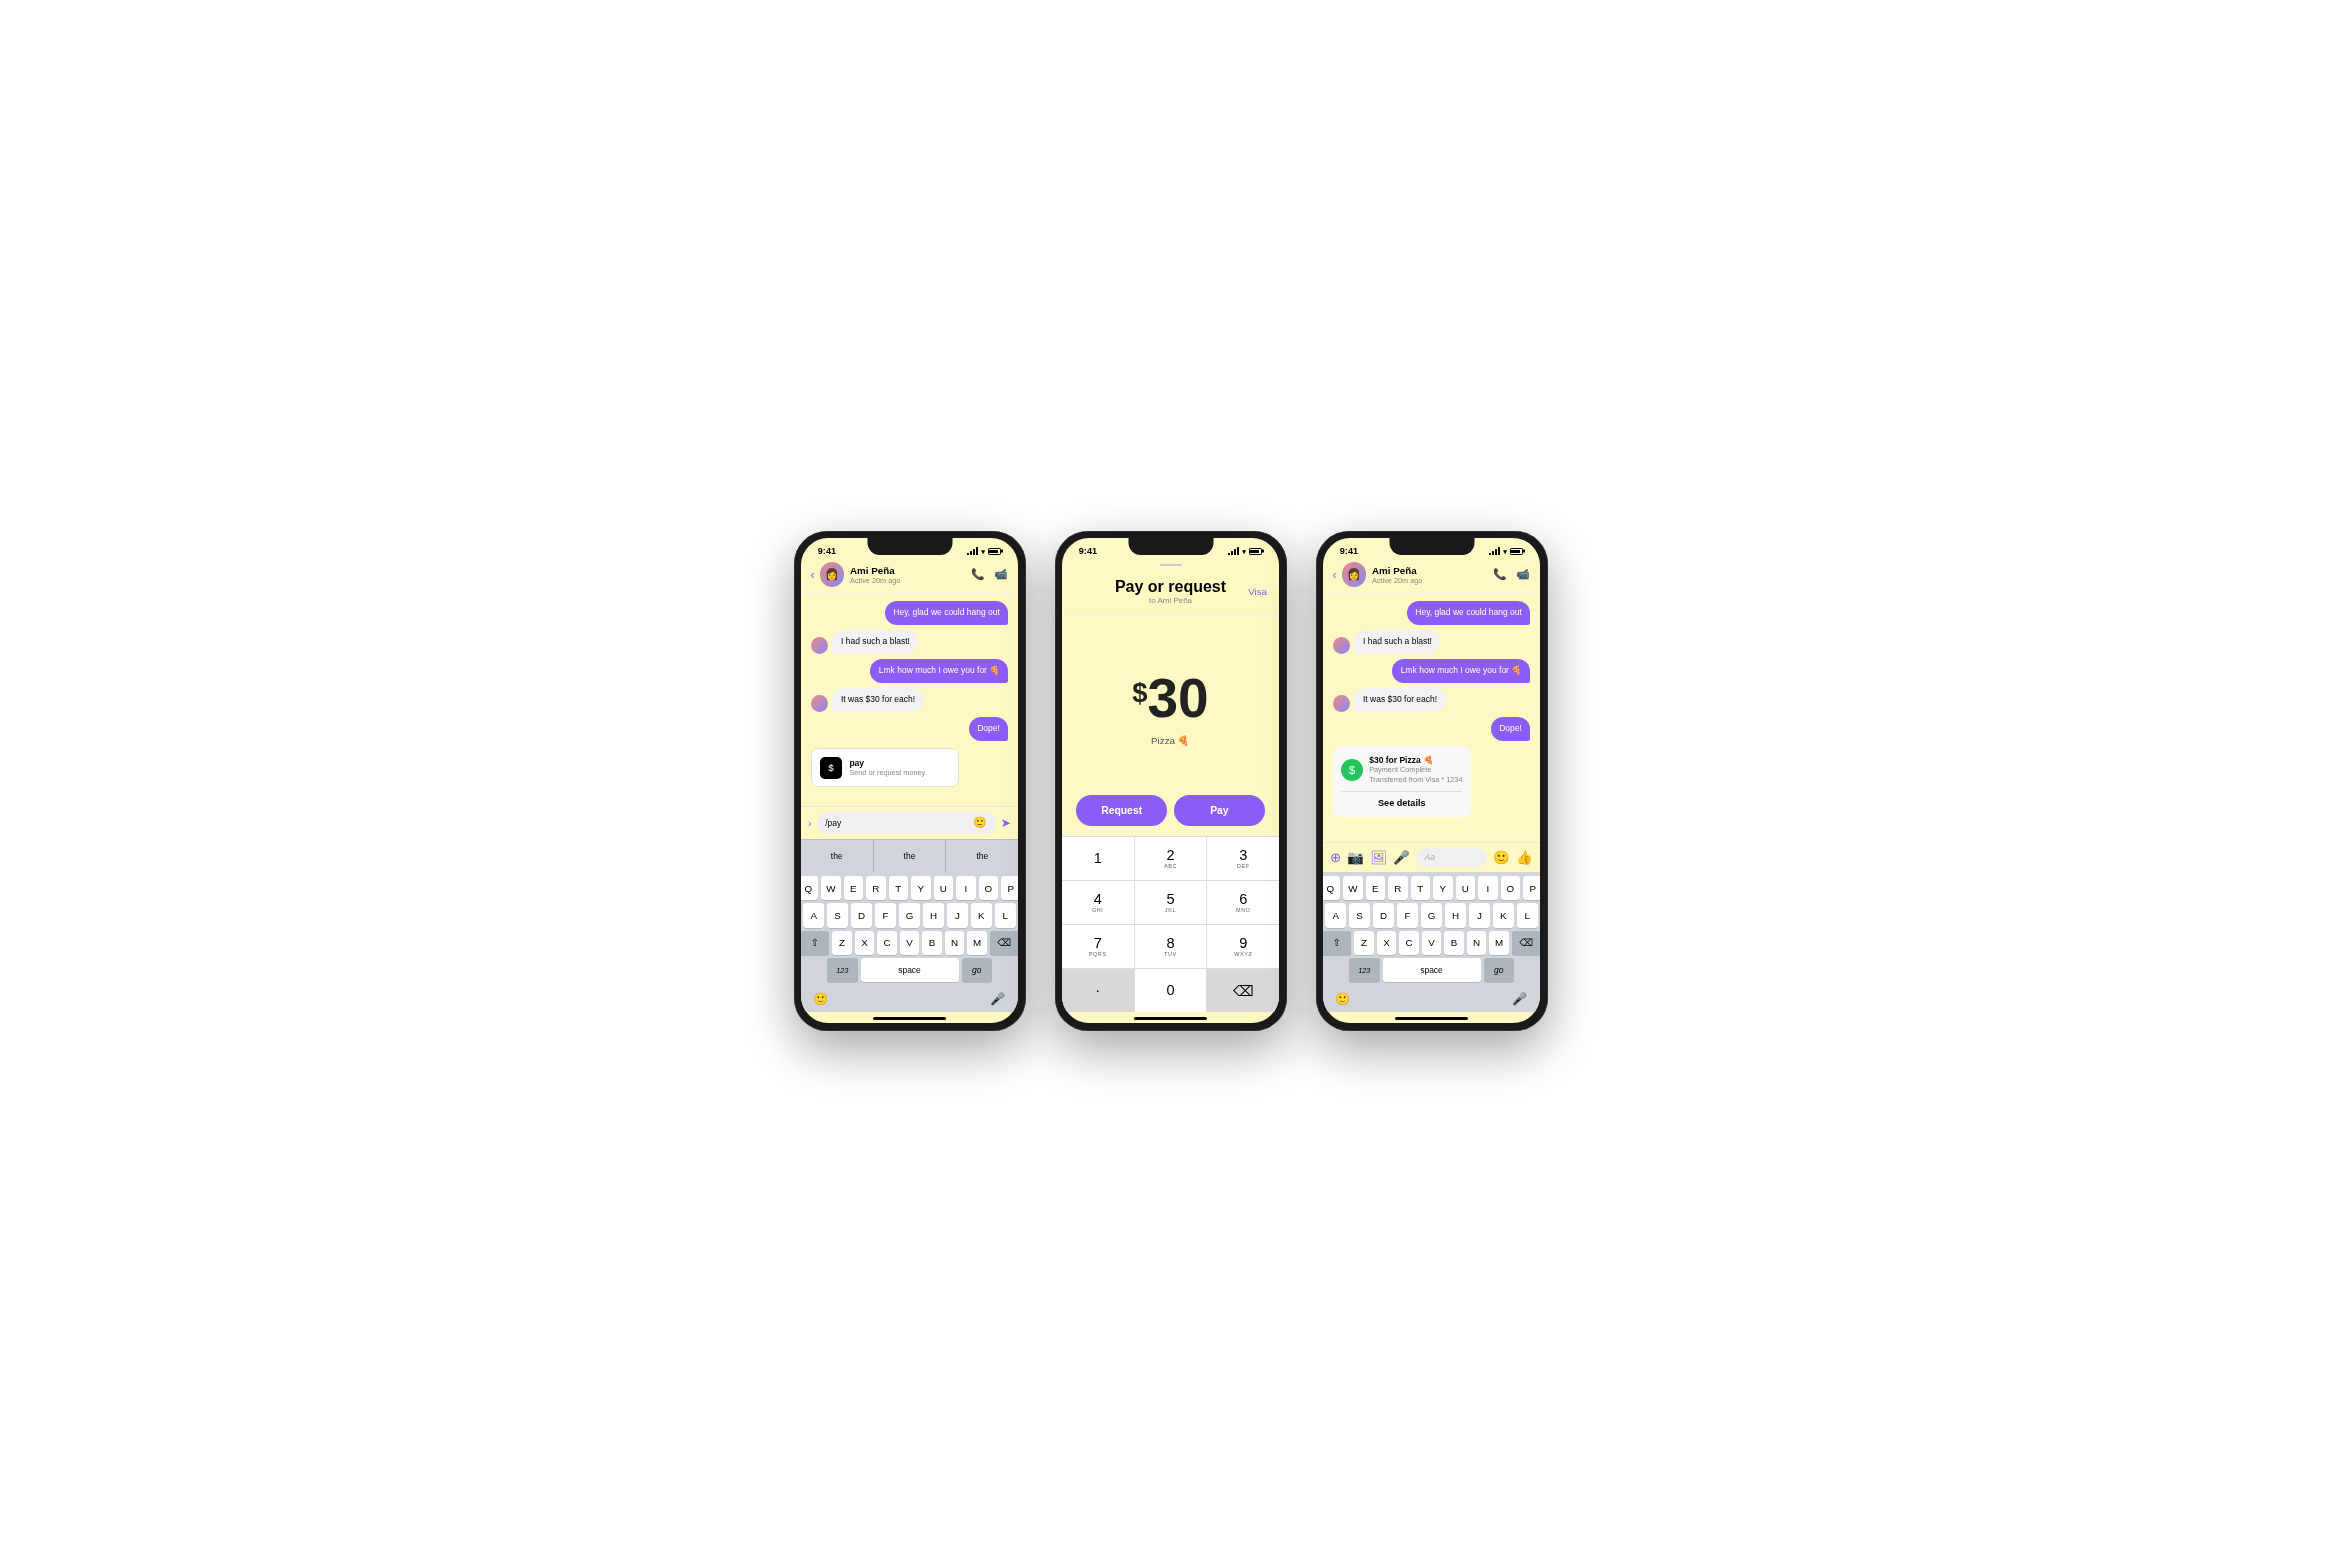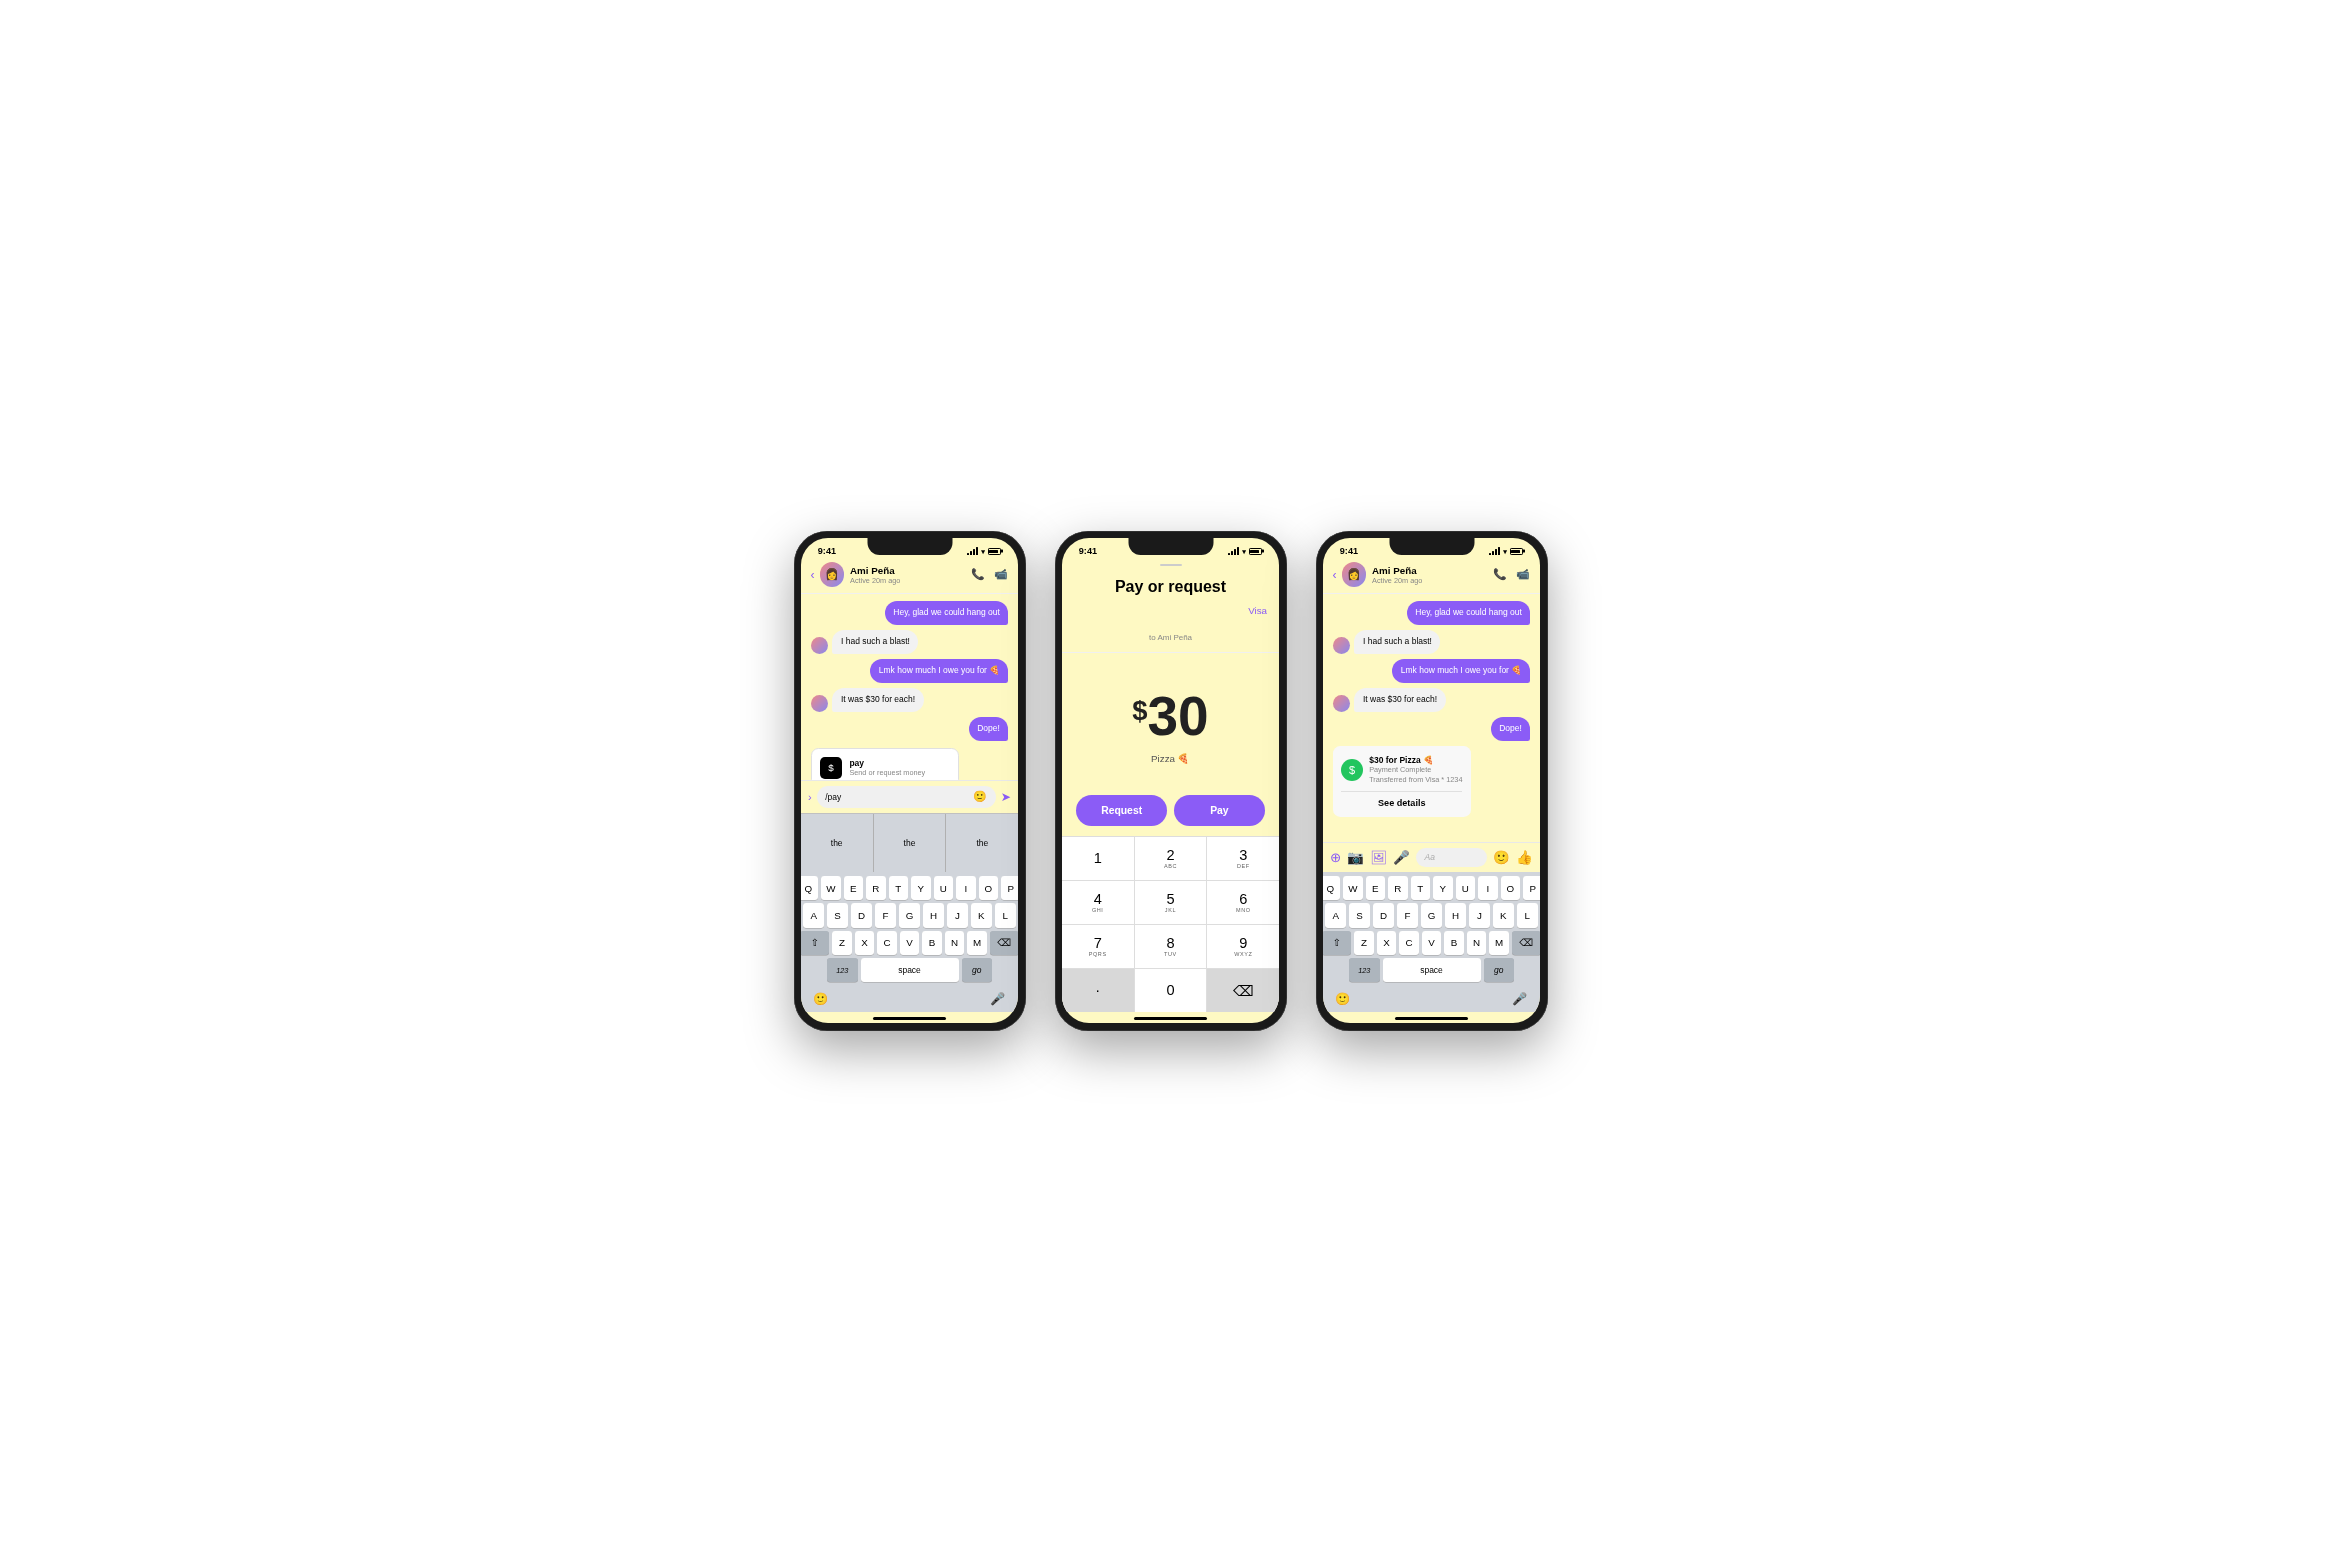--- a/index.html
+++ b/index.html
@@ -232,21 +232,21 @@
 
     
     .suggestions {
       display: flex;
       background: #d1d5db;
       border-top: 0.6px solid #c0c0c0;
       flex-shrink: 0;
     }
     .suggestion-item {
       flex: 1;
-      padding: 24px;
+      padding: 11px;
       text-align: center;
       font-size: 8.5px;
       color: #000;
       border-right: 0.6px solid #b0b0b0;
     }
     .suggestion-item:last-child { border-right: none; }
 
     
     .keyboard {
       background: #d1d5db;
@@ -305,21 +305,21 @@
       padding: 9.8px;
       border-bottom: 0.6px solid #f0f0f0;
       display: flex;
       justify-content: center;
       align-items: center;
       position: relative;
       flex-shrink: 0;
     }
     .pay-screen-title-block { }
     .pay-screen-title { font-size: 16px; font-weight: 600; }
-    .pay-screen-sub { font-size: 8px; color: #888; margin-top: 37px; }
+    .pay-screen-sub { font-size: 8px; color: #888; }
     .done-btn {
       position: absolute;
       right: 12.2px;
       font-size: 9.8px;
       color: #8B5CF6;
       font-weight: 500;
     }
     .amount-display {
       flex: 1;
       display: flex;

